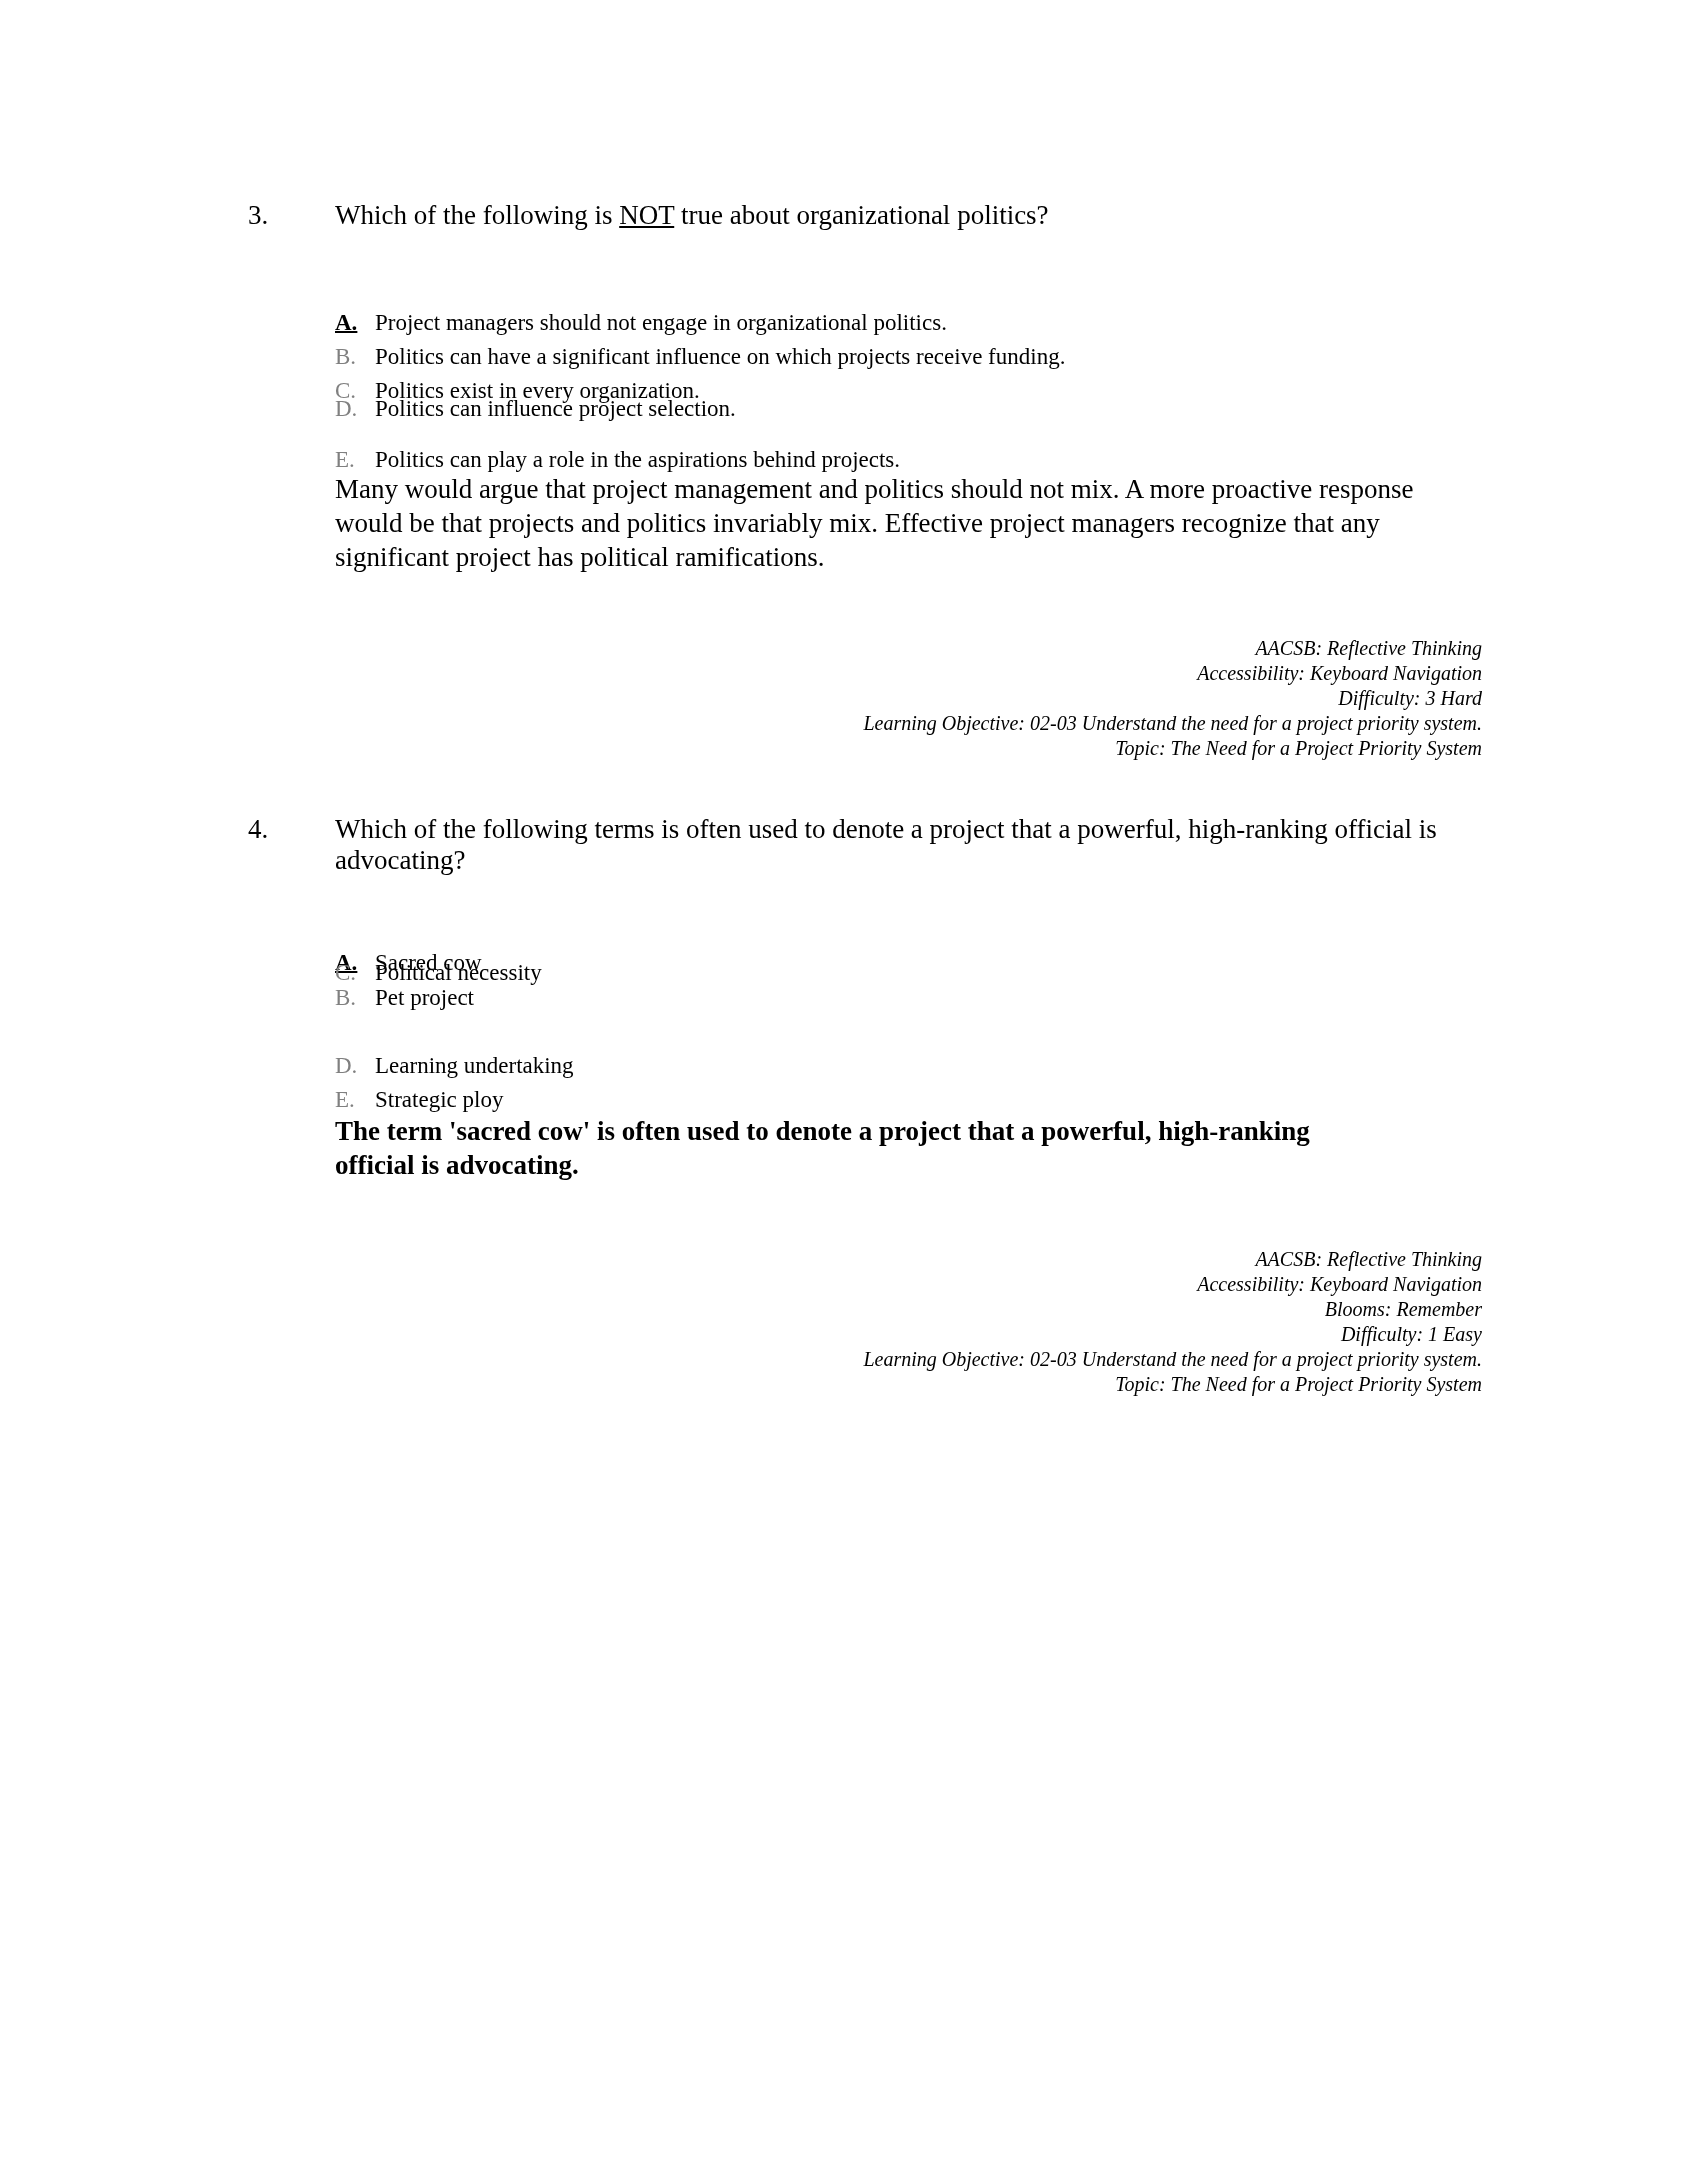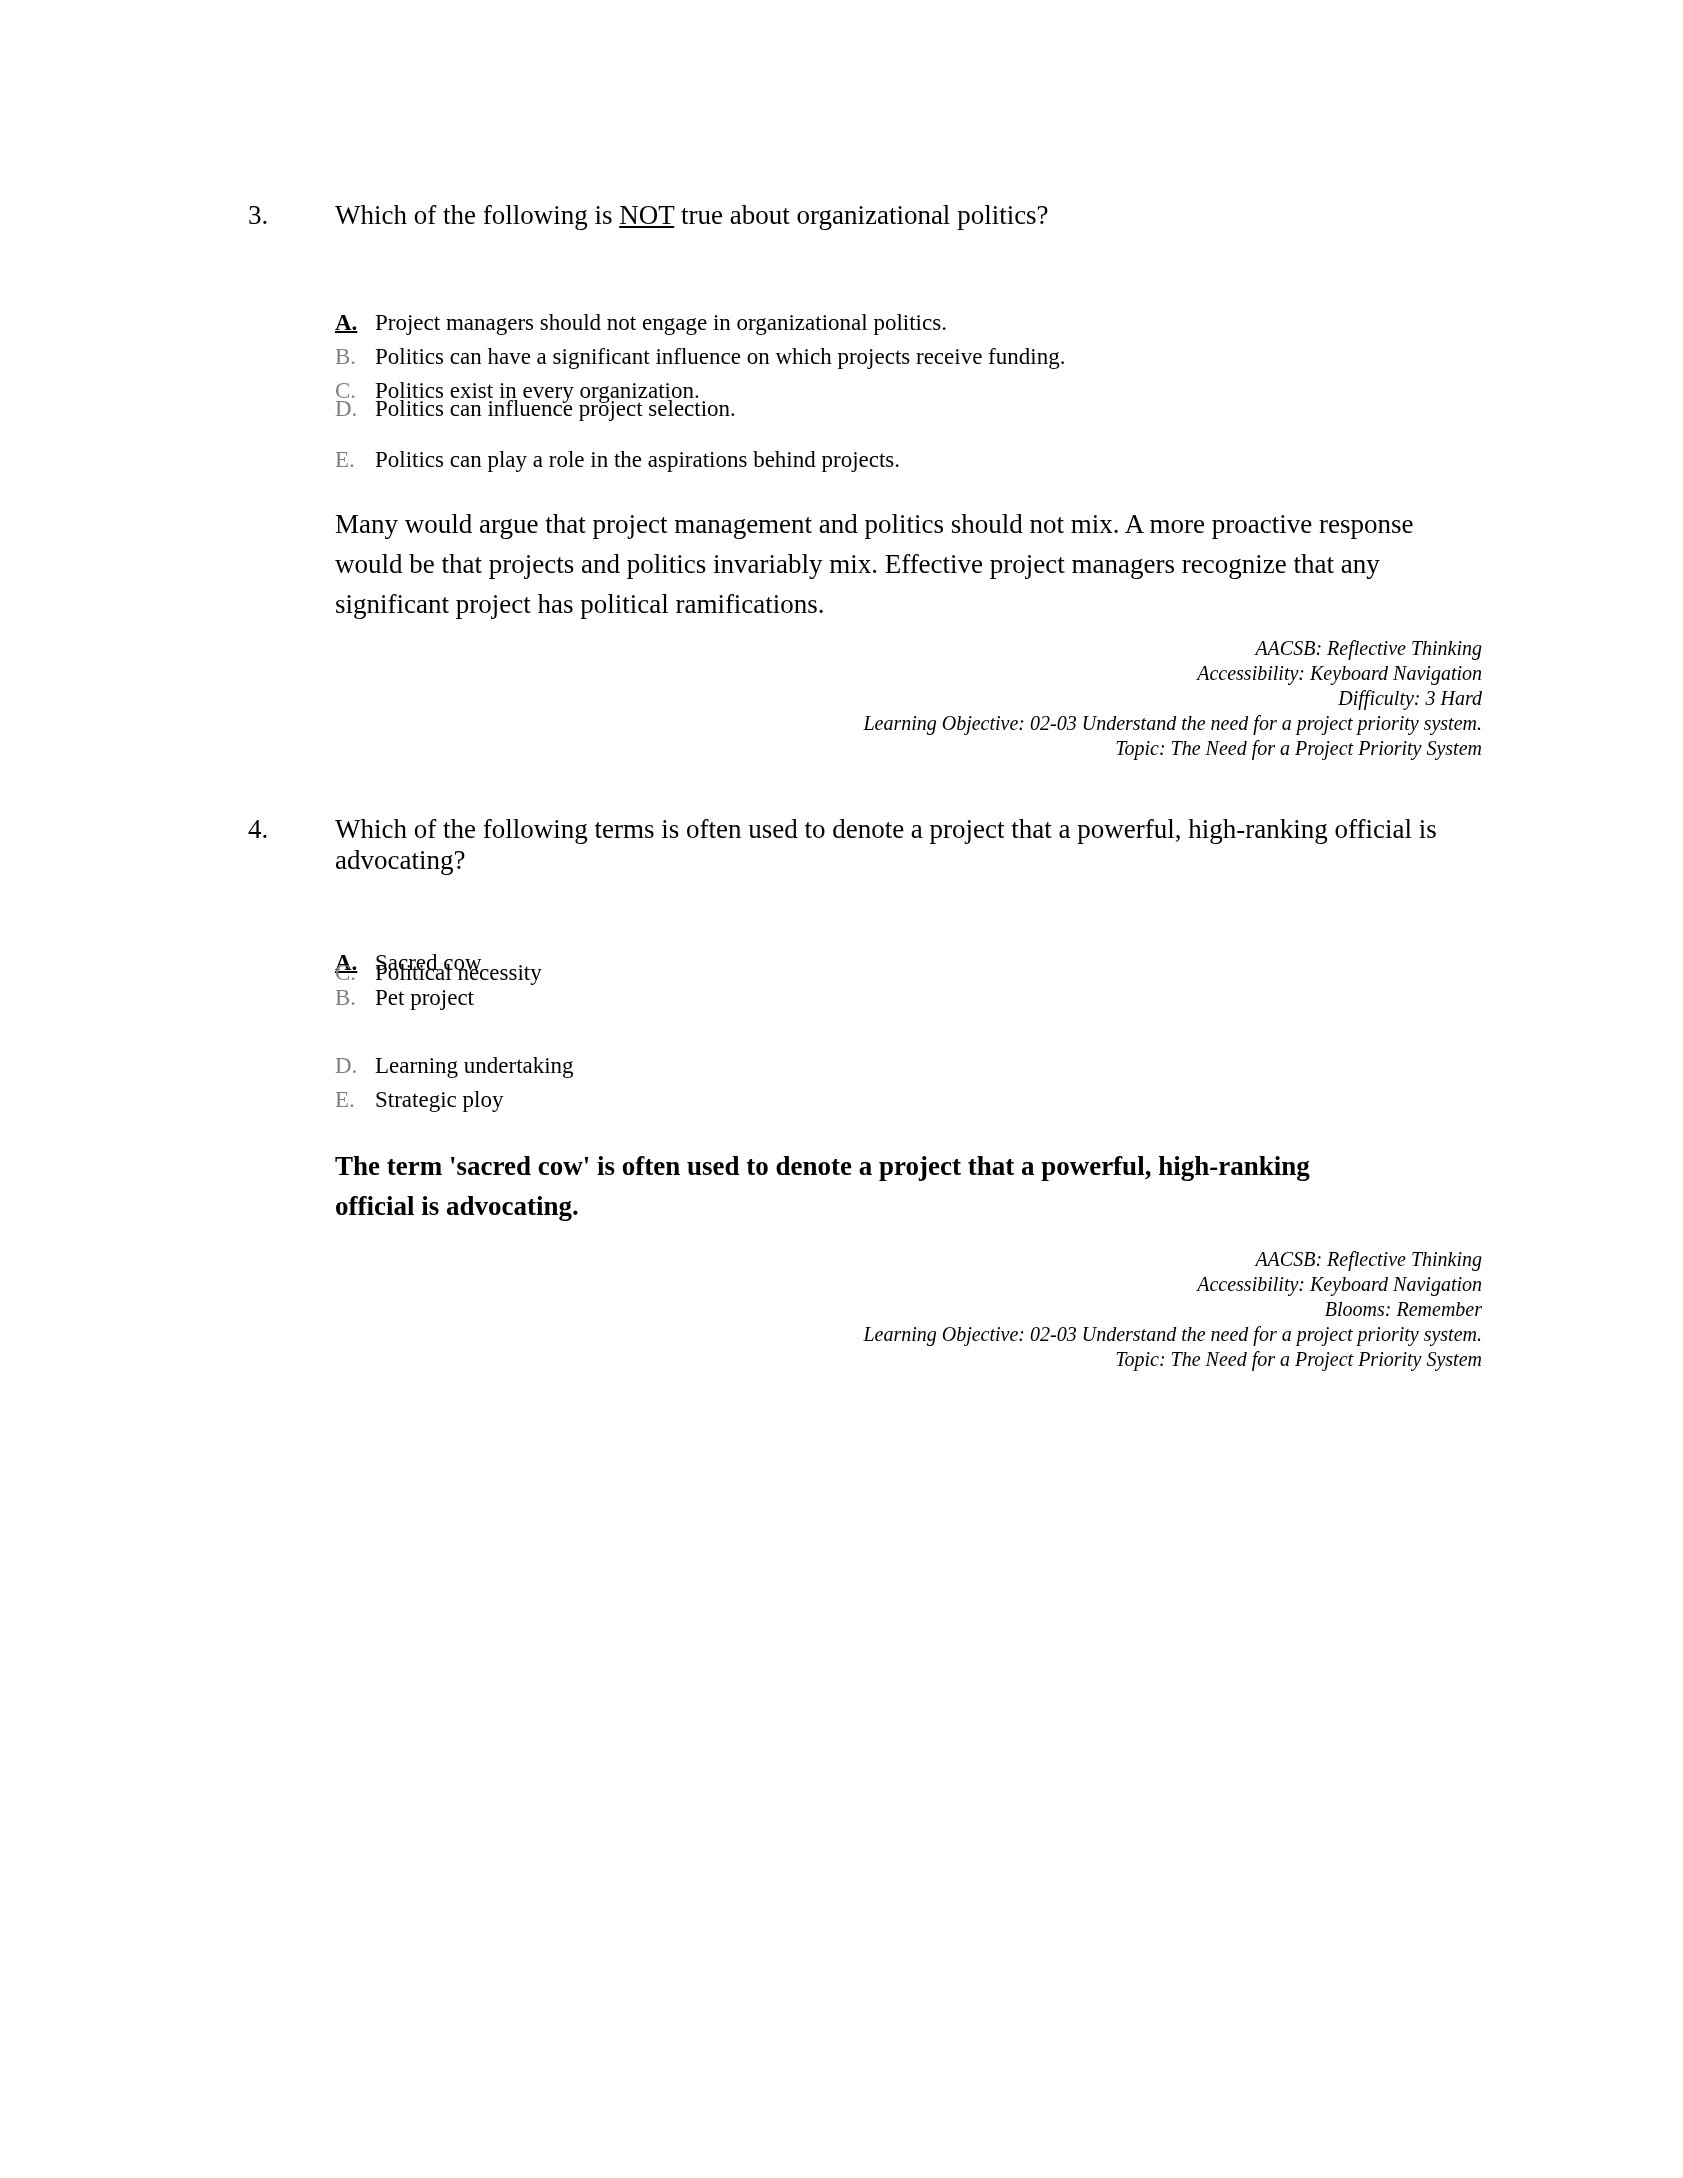--- a/index.html
+++ b/index.html
@@ -5,21 +5,21 @@
     html, body { margin: 0; padding: 0; background: #ffffff; }
     body { width: 1683px; height: 2178px; position: relative; overflow: hidden;
            font-family: "Liberation Serif", "DejaVu Serif", serif; color: #000; }
     .abs { position: absolute; white-space: nowrap; }
     .body-text { font-size: 27px; line-height: 31px; }
     .qnum { left: 248px; }
     .qtext { left: 335px; width: 1148px; white-space: normal; }
     .opt { left: 335px; font-size: 23px; line-height: 34px; height: 34px; }
     .opt .letter { display: inline-block; width: 40px; color: #808080; }
     .opt .letter.correct { color: #000; font-weight: bold; text-decoration: underline; text-decoration-thickness: 2px; }
-    .explain { left: 335px; width: 1148px; white-space: normal; font-size: 27px; line-height: 40px; margin-top: 32px; }
+    .explain { left: 335px; width: 1148px; white-space: normal; font-size: 27px; line-height: 34px; }
     .meta { right: 201px; text-align: right; font-style: italic; font-size: 20px; line-height: 25px; }
     .meta div { white-space: nowrap; }
     u.not { text-decoration: underline; }
   </style>
 </head>
 <body>
 
 <div>
   <div class="abs body-text qnum" style="top:200px;">3.</div>
   <div class="abs body-text qtext" style="top:200px;"><span>Which of the following is </span><u class="not">NOT</u><span> true about organizational politics?</span></div>
@@ -74,17 +74,18 @@
       <span class="letter">E.</span><span>Strategic ploy</span>
     </div>
   </div>
 
   <div class="abs explain" style="top:1114px; width:1040px;font-weight:bold;">The term 'sacred cow' is often used to denote a project that a powerful, high-ranking official is advocating.</div>
 
   <div class="abs meta" style="top:1247px;">
     <div>AACSB: Reflective Thinking</div>
     <div>Accessibility: Keyboard Navigation</div>
     <div>Blooms: Remember</div>
+    <div>Difficulty: 1 Easy</div>
     <div>Learning Objective: 02-03 Understand the need for a project priority system.</div>
     <div>Topic: The Need for a Project Priority System</div>
   </div>
 </div>
 
 
 </body></html>

